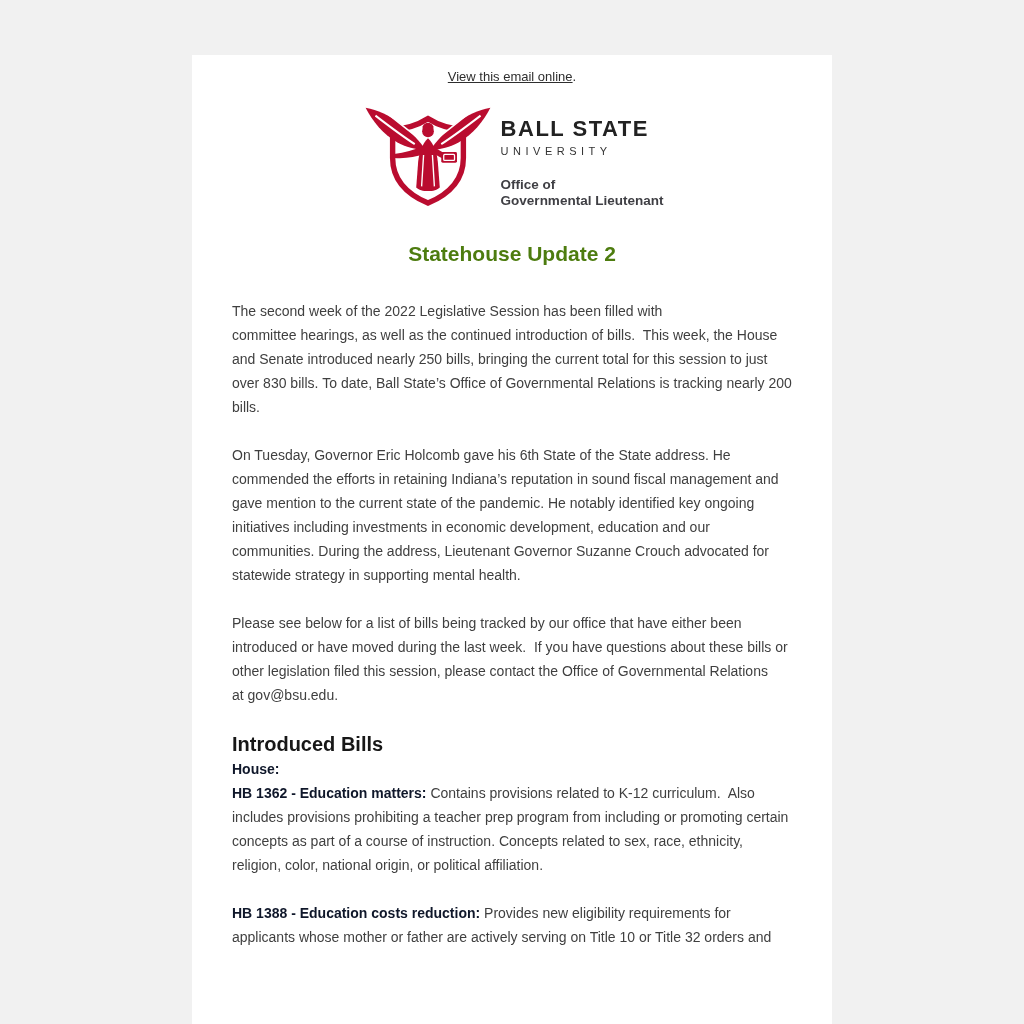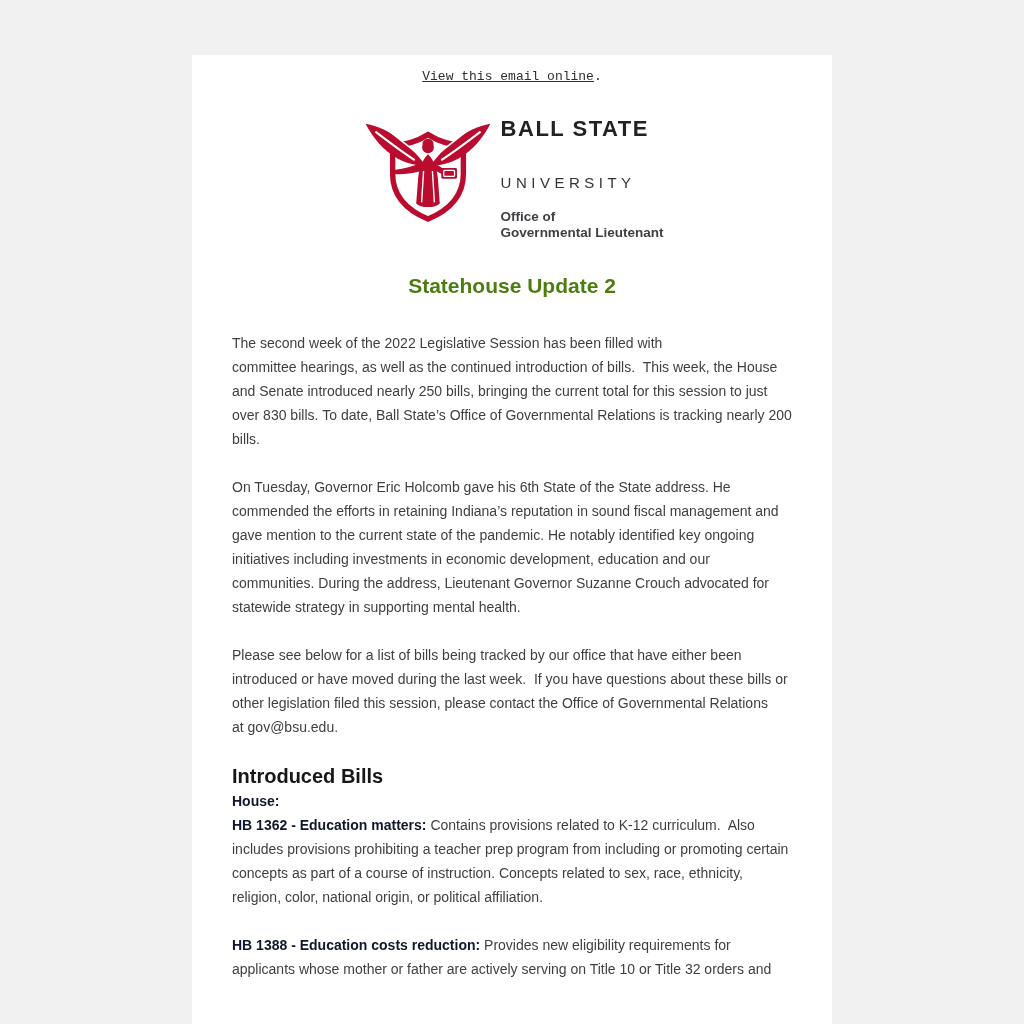--- a/index.html
+++ b/index.html
@@ -19,43 +19,42 @@
     padding: 14px 0 40px 0;
   }
   .inner { padding: 0 40px; }
 
   .view-online-line {
     text-align: center;
     font-size: 13px;
     line-height: 16px;
     color: #2e2e2e;
     margin: 0 0 10px 0;
-    font-family: Liberation Mono, monospace;
   }
   .view-online-line a {
     color: #2e2e2e;
     text-decoration: underline;
     cursor: pointer;
   }
 
   .logo-row {
     display: flex;
     justify-content: center;
     align-items: center;
     margin: 0 auto 32px auto;
   }
   .logo-mark { width: 134px; height: 113px; flex: 0 0 auto; }
   .wordmark { margin-left: 6px; padding-top: 22px; }
   .brand-line1 {
     font-size: 22px; font-weight: bold; letter-spacing: 1.5px;
     color: #222222; line-height: 24px;
   }
   .brand-line2 {
-    font-size: 15px; letter-spacing: 4.5px;
-    color: #333333; line-height: 20px; font-weight: normal; margin-top: 32px;
+    font-size: 11px; letter-spacing: 4.5px;
+    color: #333333; line-height: 20px; font-weight: normal;
   }
   .dept {
     margin-top: 16px;
     font-size: 13.5px; font-weight: bold;
     color: #3f3f44; line-height: 16px;
   }
 
   h1.newsletter-title {
     font-size: 21px; font-weight: bold; color: #4d7c0f;
     text-align: center;

